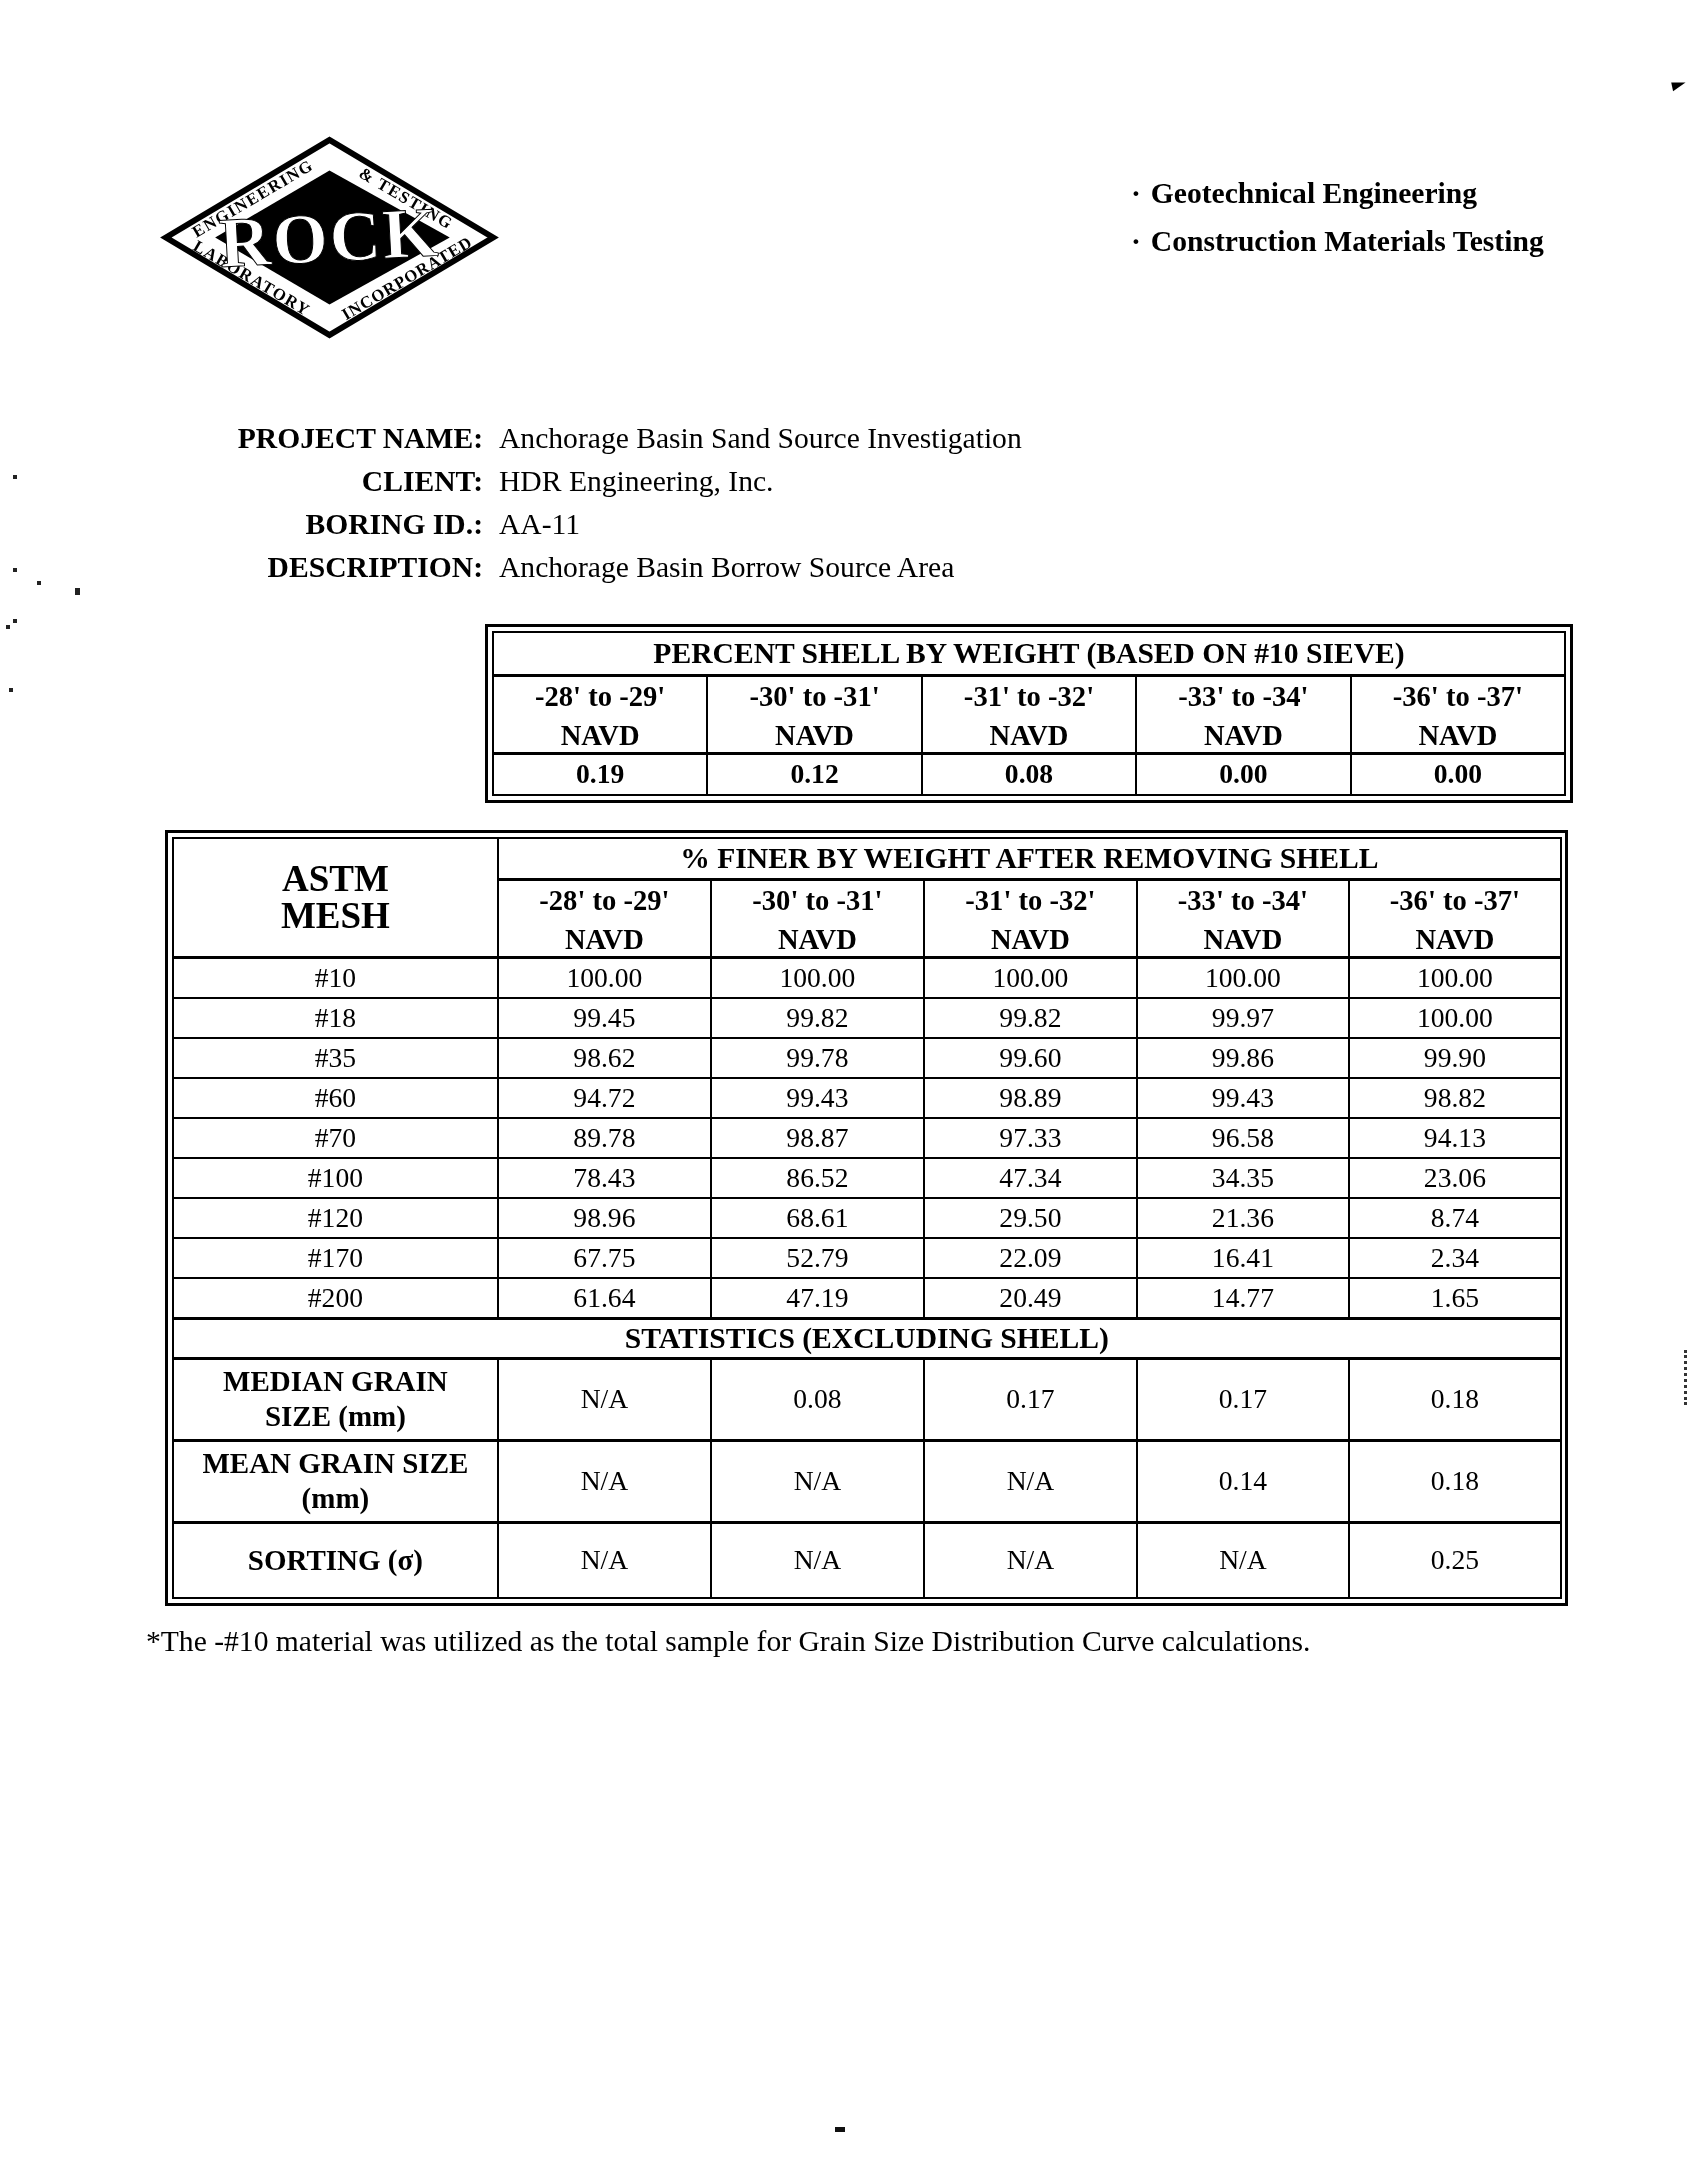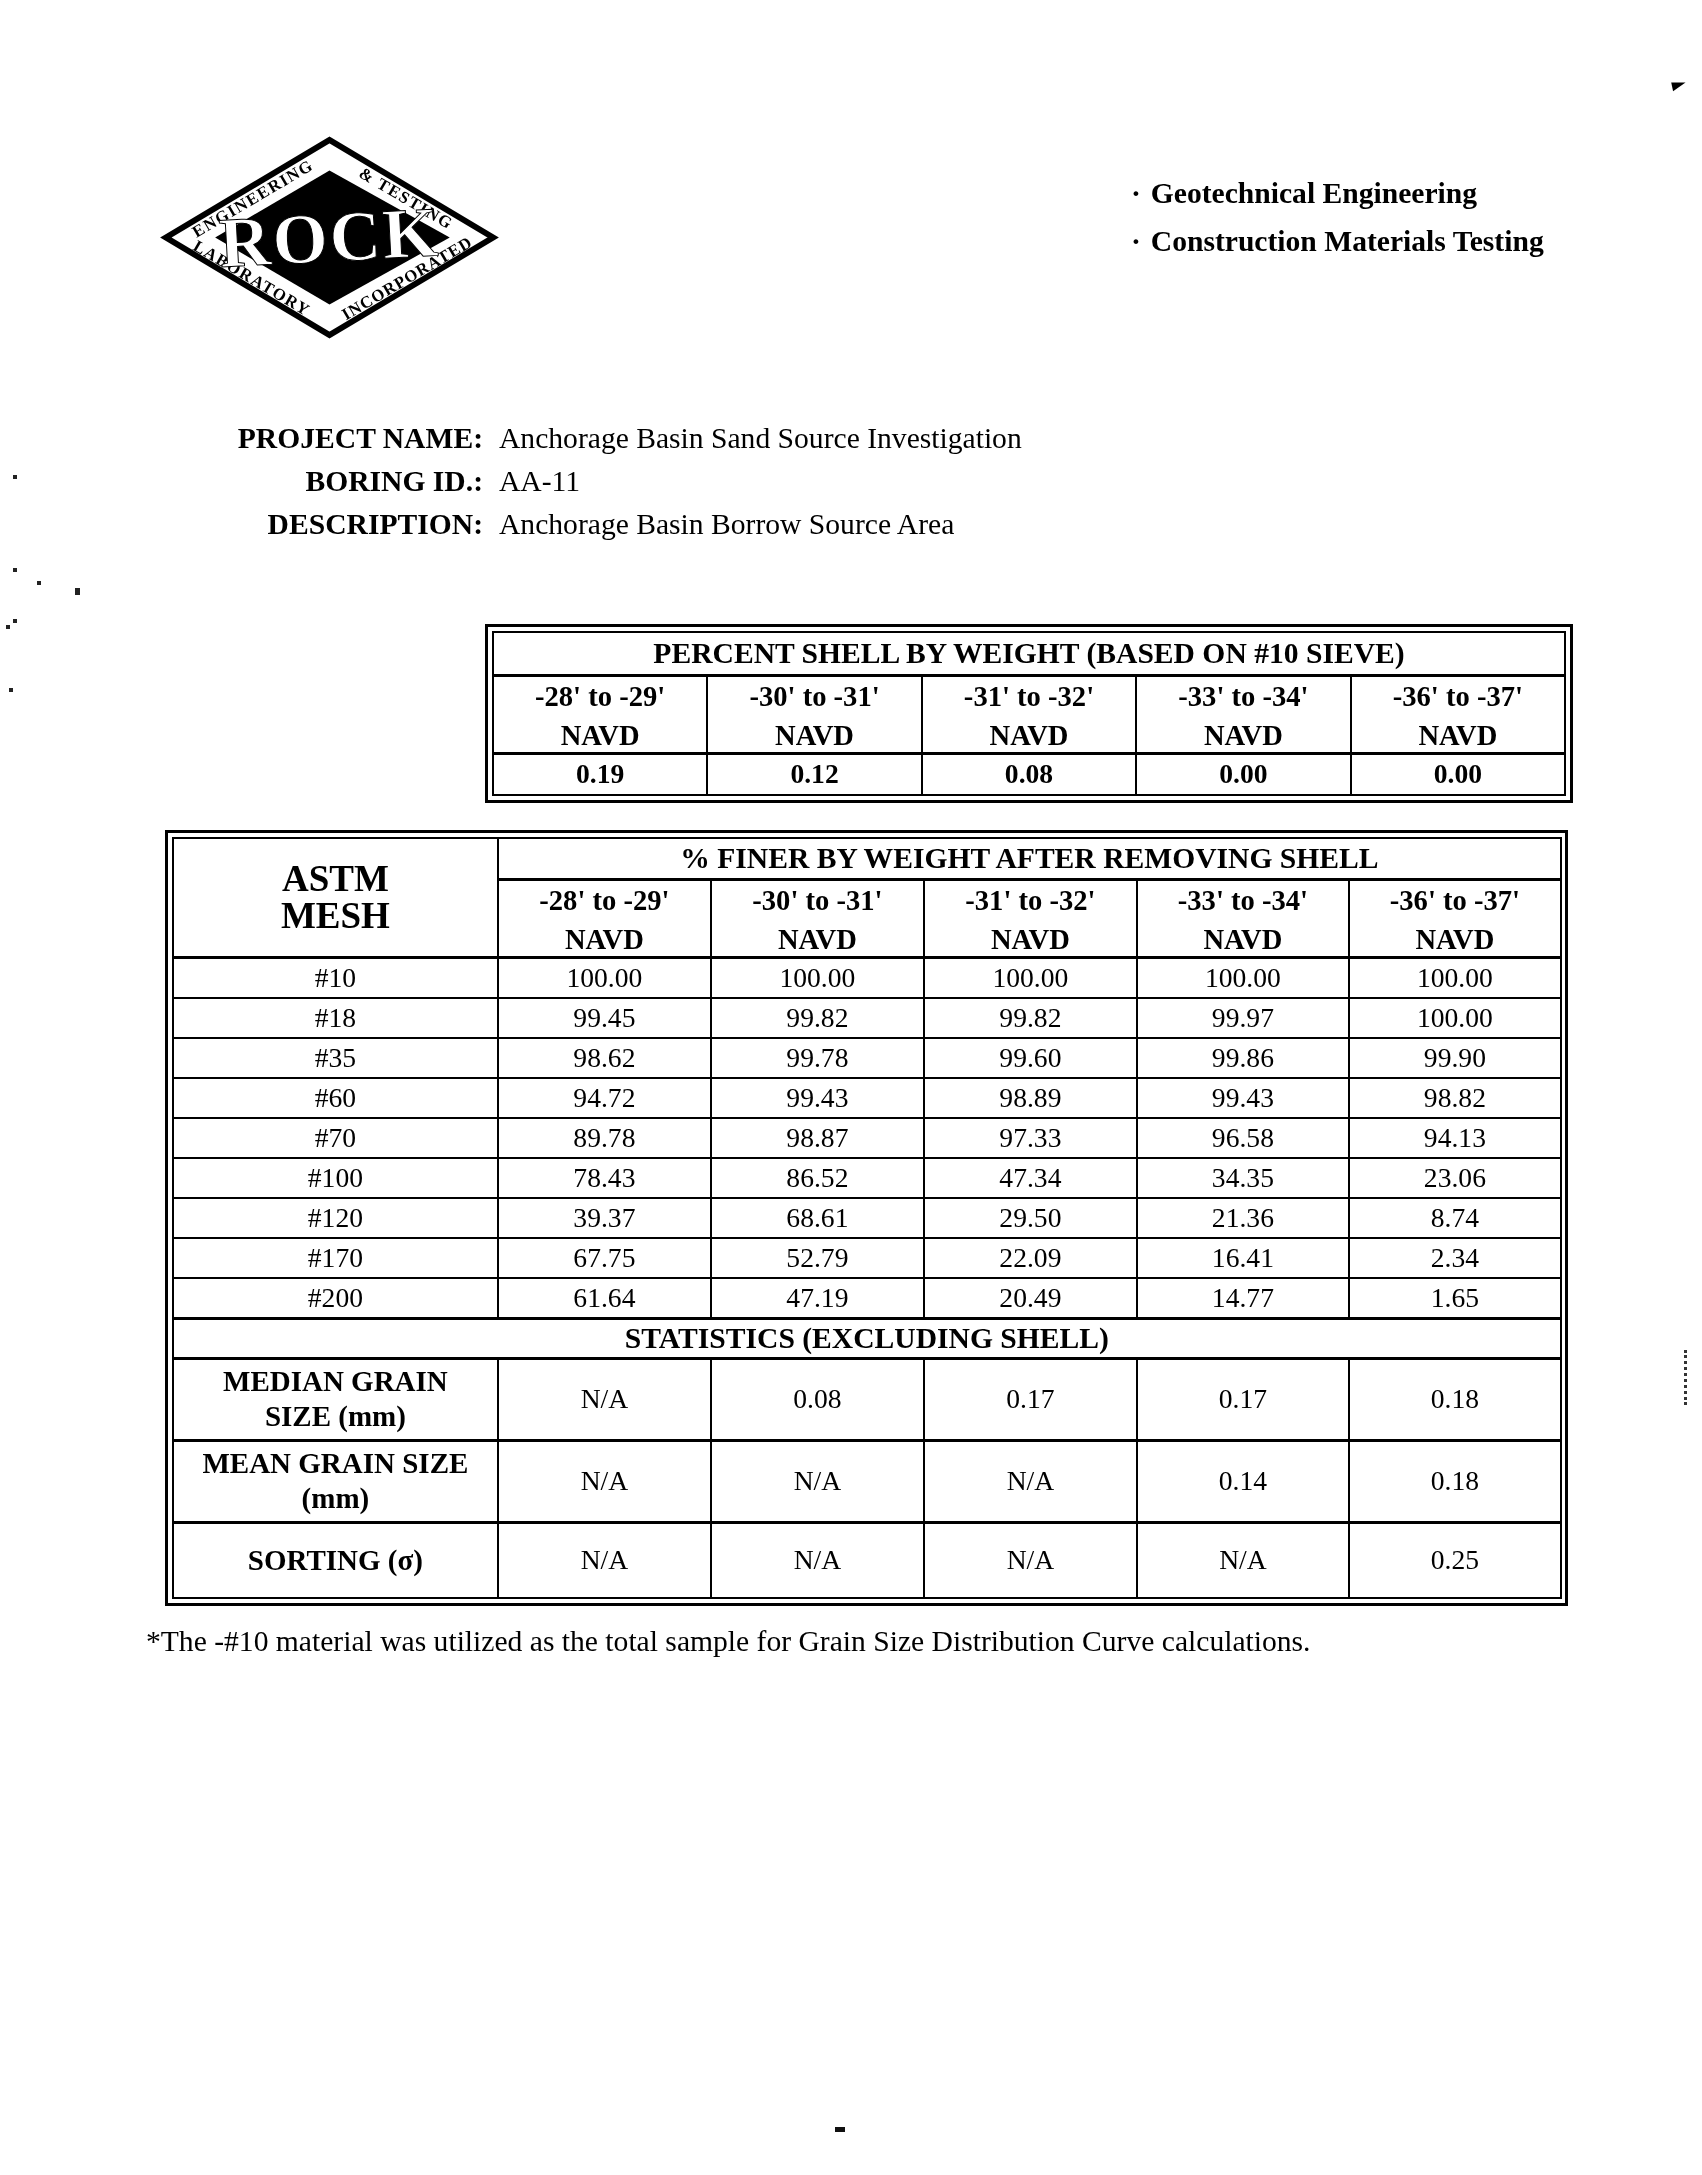--- a/index.html
+++ b/index.html
@@ -75,20 +75,24 @@
     <span class="service-bullet">·</span><span>Construction Materials Testing</span>
   </div>
 </div>
 
 <div class="project">
   <div class="project-row">
     <span class="project-label">PROJECT NAME:</span>
     <span class="project-value">Anchorage Basin Sand Source Investigation</span>
   </div>
   <div class="project-row">
+    <span class="project-label">CLIENT:</span>
+    <span class="project-value">HDR Engineering, Inc.</span>
+  </div>
+  <div class="project-row">
     <span class="project-label">BORING ID.:</span>
     <span class="project-value">AA-11</span>
   </div>
   <div class="project-row">
     <span class="project-label">DESCRIPTION:</span>
     <span class="project-value">Anchorage Basin Borrow Source Area</span>
   </div>
 </div>
 
 <div class="tbl-wrap t1-wrap">
@@ -213,21 +217,21 @@
     <tr>
       <td class="mesh-cell">#100</td>
       <td class="data-cell">78.43</td>
       <td class="data-cell">86.52</td>
       <td class="data-cell">47.34</td>
       <td class="data-cell">34.35</td>
       <td class="data-cell">23.06</td>
     </tr>
     <tr>
       <td class="mesh-cell">#120</td>
-      <td class="data-cell">39.37</td>
+      <td class="data-cell">98.96</td>
       <td class="data-cell">68.61</td>
       <td class="data-cell">29.50</td>
       <td class="data-cell">21.36</td>
       <td class="data-cell">8.74</td>
     </tr>
     <tr>
       <td class="mesh-cell">#170</td>
       <td class="data-cell">67.75</td>
       <td class="data-cell">52.79</td>
       <td class="data-cell">22.09</td>

